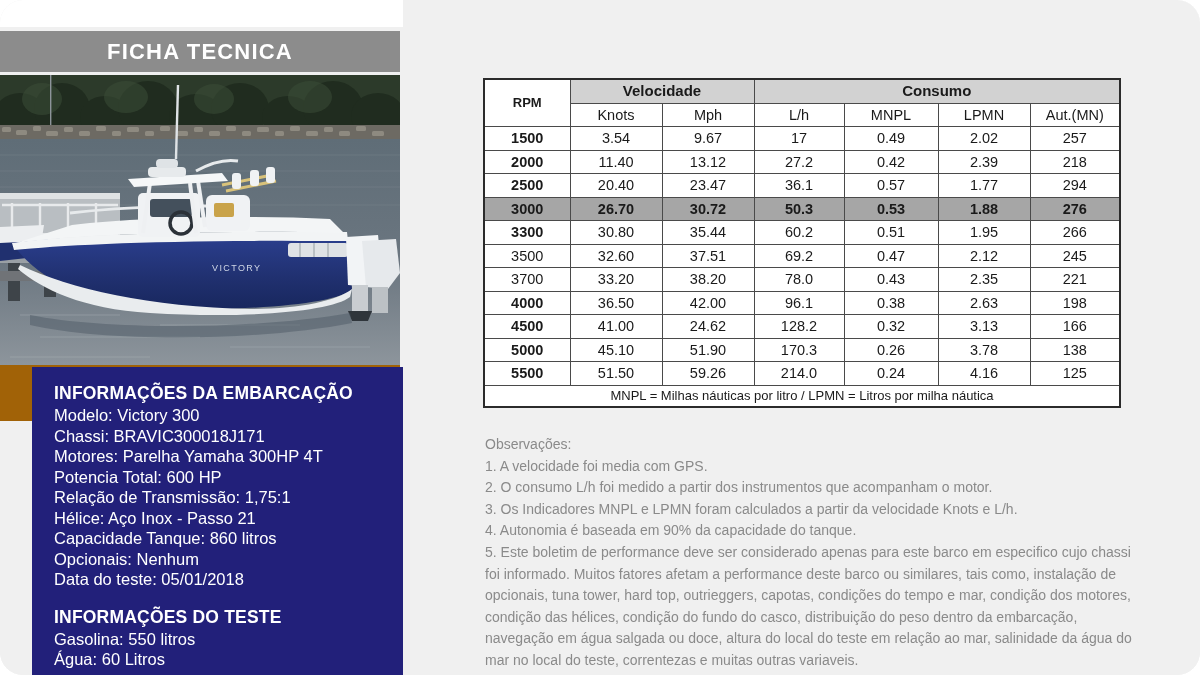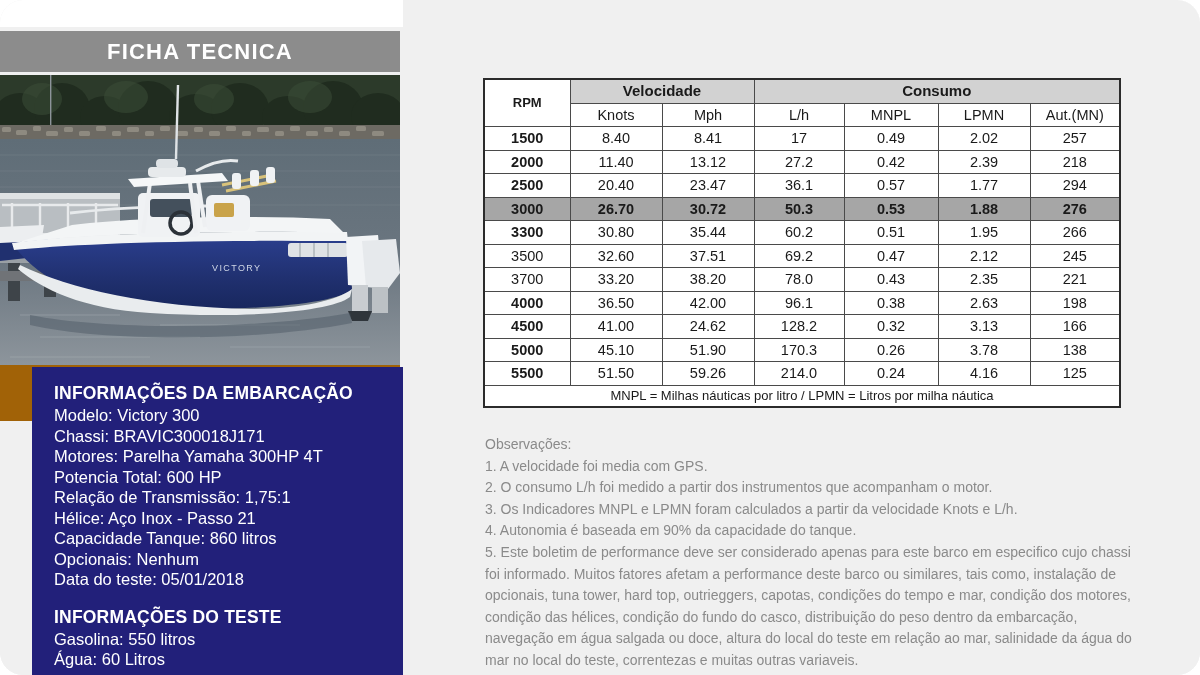--- a/index.html
+++ b/index.html
@@ -363,22 +363,22 @@
             <th class="sub">Mph</th>
             <th class="sub">L/h</th>
             <th class="sub">MNPL</th>
             <th class="sub">LPMN</th>
             <th class="sub">Aut.(MN)</th>
           </tr>
         </thead>
         <tbody id="perf-body">
             <tr>
               <td class="b">1500</td>
-              <td>8.40</td>
-              <td>8.41</td>
+              <td>3.54</td>
+              <td>9.67</td>
               <td>17</td>
               <td>0.49</td>
               <td>2.02</td>
               <td>257</td>
             </tr>
             <tr>
               <td class="b">2000</td>
               <td>11.40</td>
               <td>13.12</td>
               <td>27.2</td>

